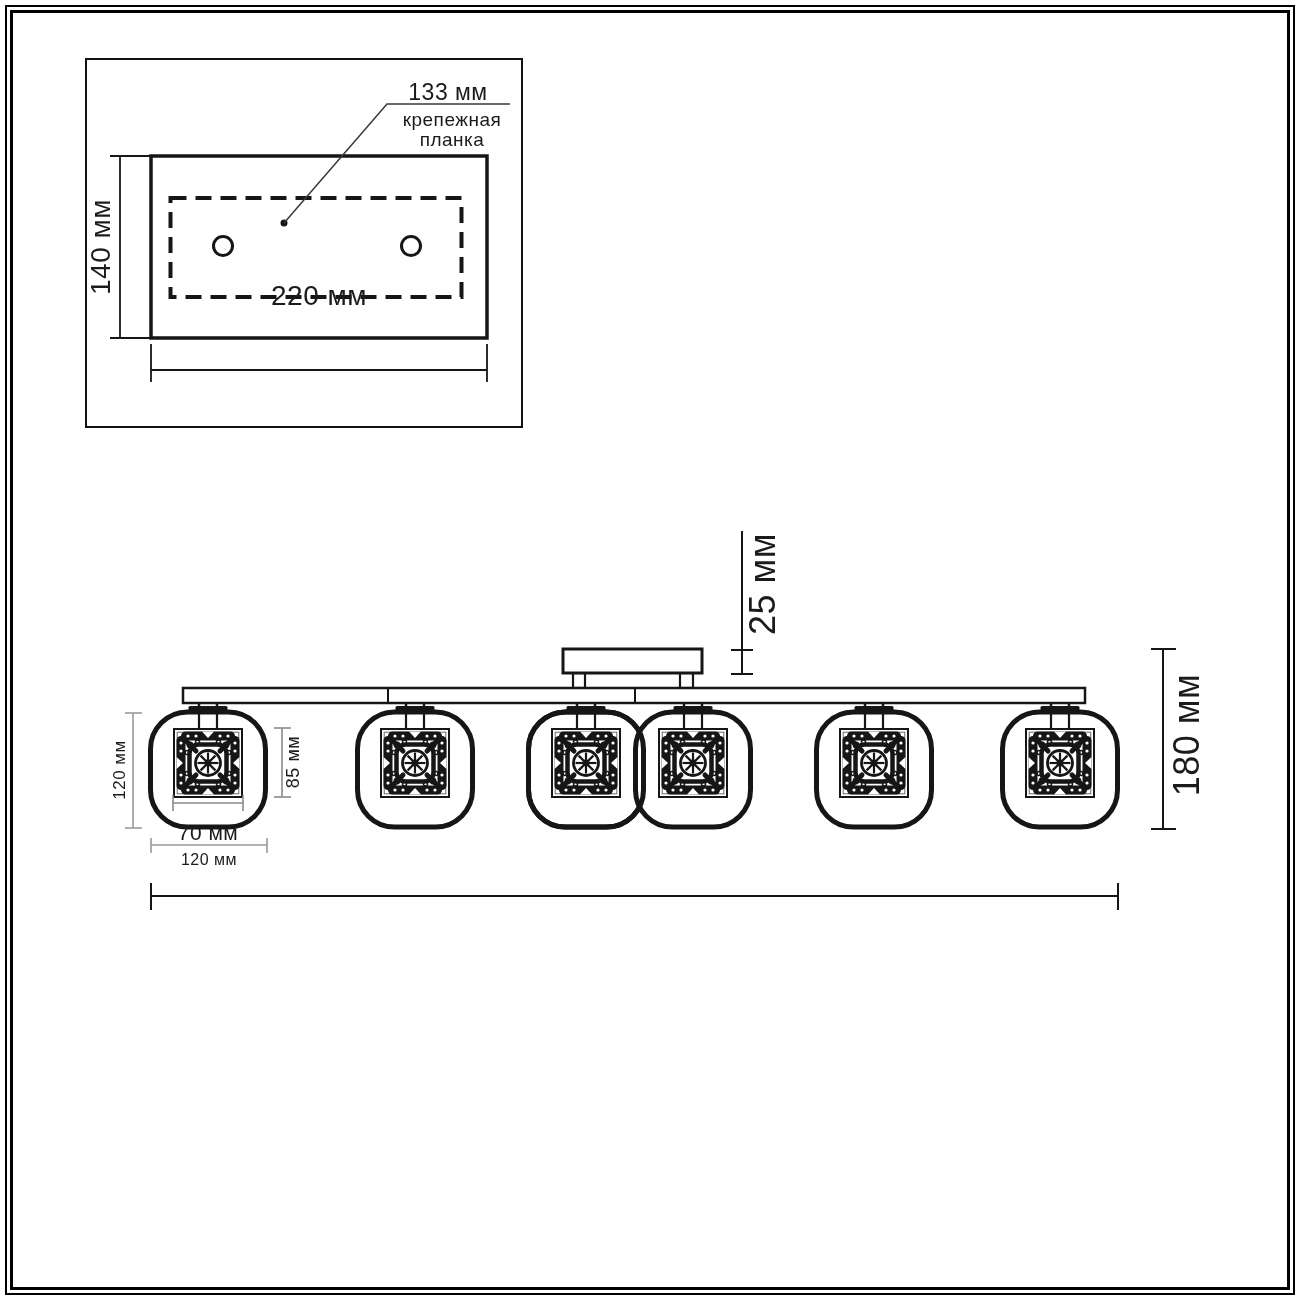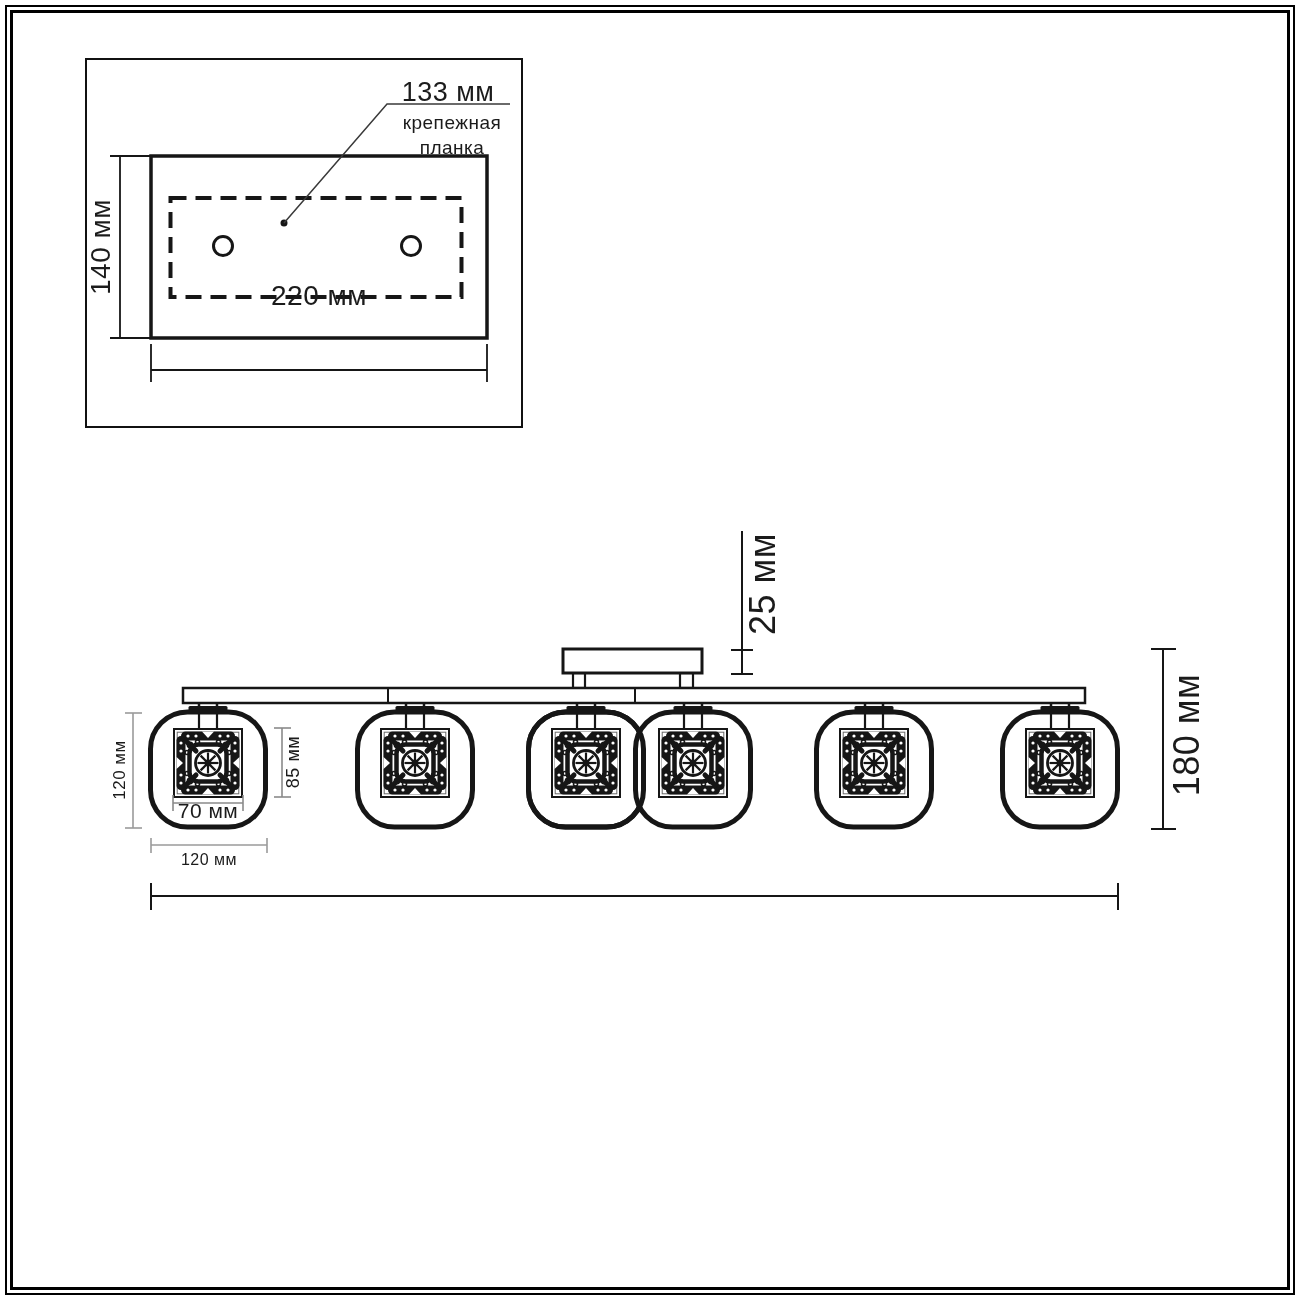--- a/index.html
+++ b/index.html
@@ -9,31 +9,31 @@
   }
   .frame-a{position:absolute;left:5px;top:5px;right:5px;bottom:5px;border:2px solid #000;pointer-events:none;}
   .frame-b{position:absolute;left:10px;top:10px;right:10px;bottom:10px;border:3px solid #000;pointer-events:none;}
   svg{position:absolute;}
   .inset-svg{left:85px;top:58px;}
   .main-svg{left:100px;top:500px;}
   .lbl{
     position:absolute;display:flex;align-items:center;justify-content:center;
     color:#1b1b1b;white-space:nowrap;z-index:5;letter-spacing:0.5px;
   }
-  #l133{left:388px;top:81px;width:120px;height:22px;font-size:27px;}
-  #lcap{left:382px;top:110px;width:140px;height:38px;font-size:19px;line-height:25px;
+  #l133{left:388px;top:81px;width:120px;height:22px;font-size:23px;}
+  #lcap{left:382px;top:110px;width:140px;height:38px;font-size:19px;line-height:20px;
         text-align:center;display:block;white-space:normal;}
   #l140{left:41px;top:232px;width:120px;height:30px;font-size:28px;transform:rotate(-90deg);}
   #l220{left:239px;top:281px;width:160px;height:30px;font-size:28px;}
   #l25{left:703px;top:564px;width:120px;height:40px;font-size:36px;transform:rotate(-90deg);}
   #l180{left:1117px;top:715px;width:140px;height:40px;font-size:36px;transform:rotate(-90deg);}
   #l900{left:518px;top:850px;width:220px;height:40px;font-size:36px;}
   #l120L{left:75px;top:760px;width:90px;height:20px;font-size:17px;transform:rotate(-90deg);}
   #l85{left:253px;top:752px;width:80px;height:20px;font-size:18px;transform:rotate(-90deg);}
-  #l70{left:158px;top:800px;width:100px;height:22px;font-size:21px;}
+  #l70{left:158px;top:822px;width:100px;height:22px;font-size:21px;}
   #l120B{left:159px;top:851px;width:100px;height:18px;font-size:16px;}
 </style>
 </head>
 <body>
 
 <div class="page">
   <div class="frame-a"></div>
   <div class="frame-b"></div>
 
   <svg class="inset-svg" width="438" height="370" viewBox="85 58 438 370">

